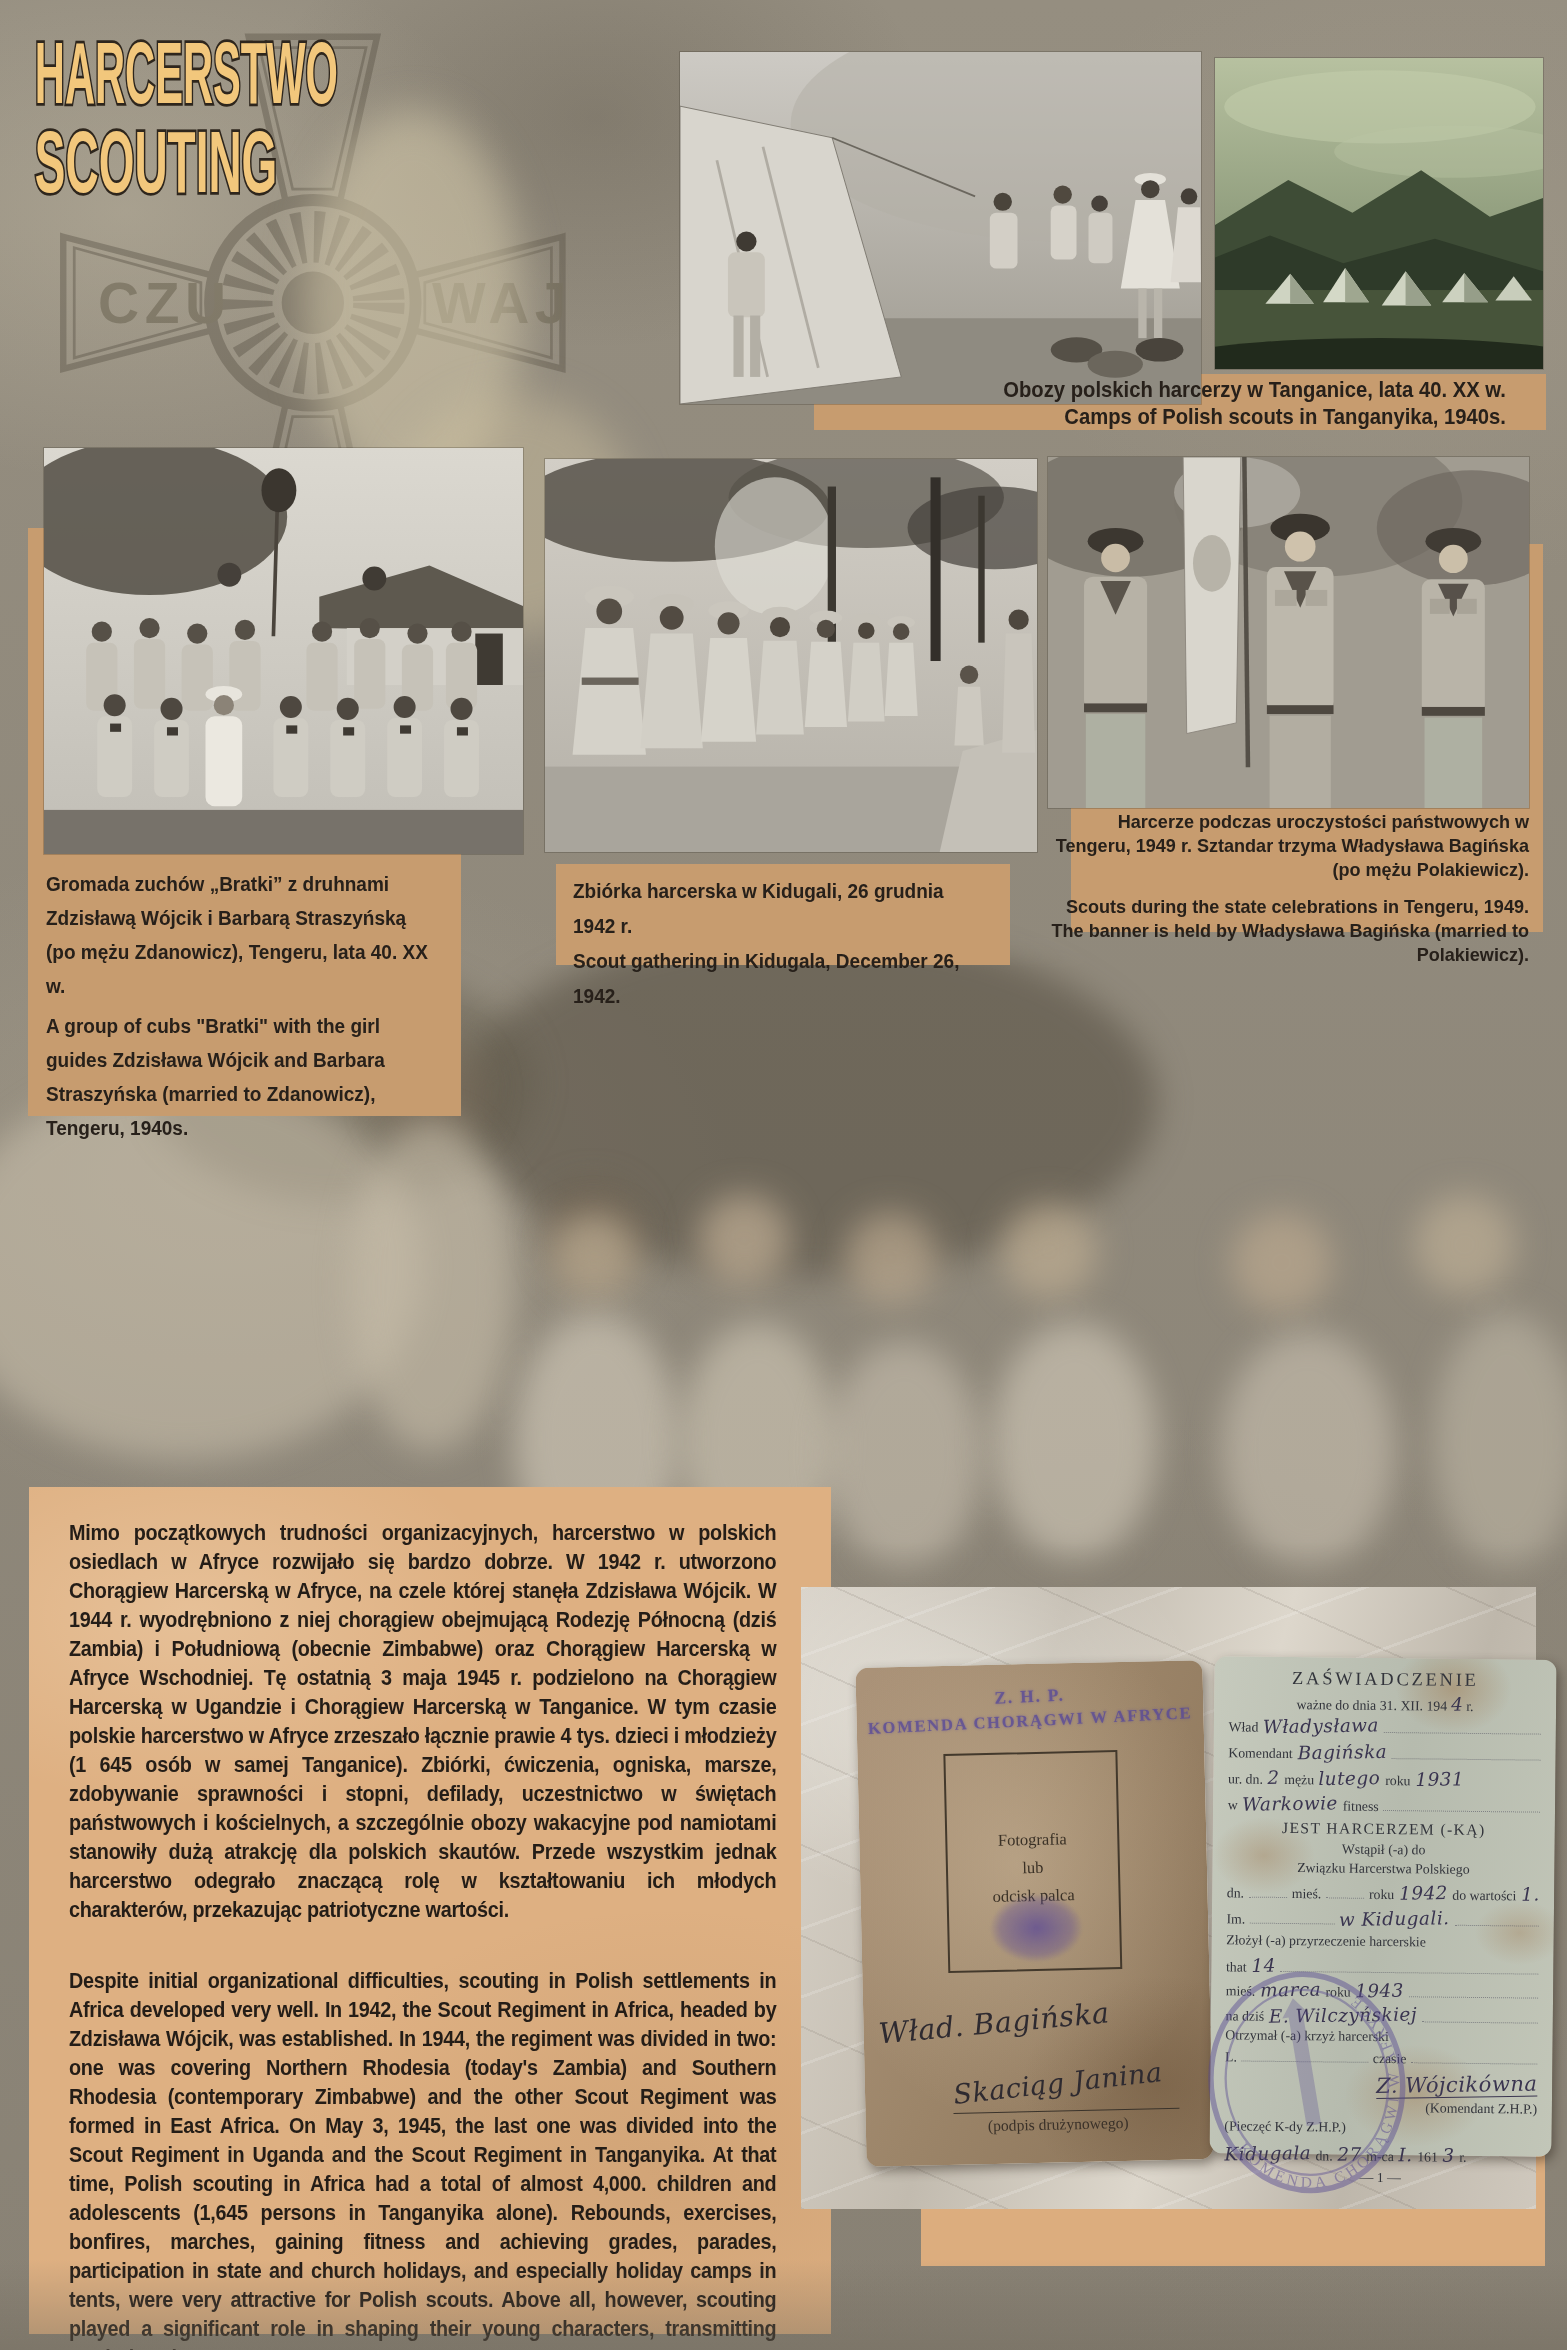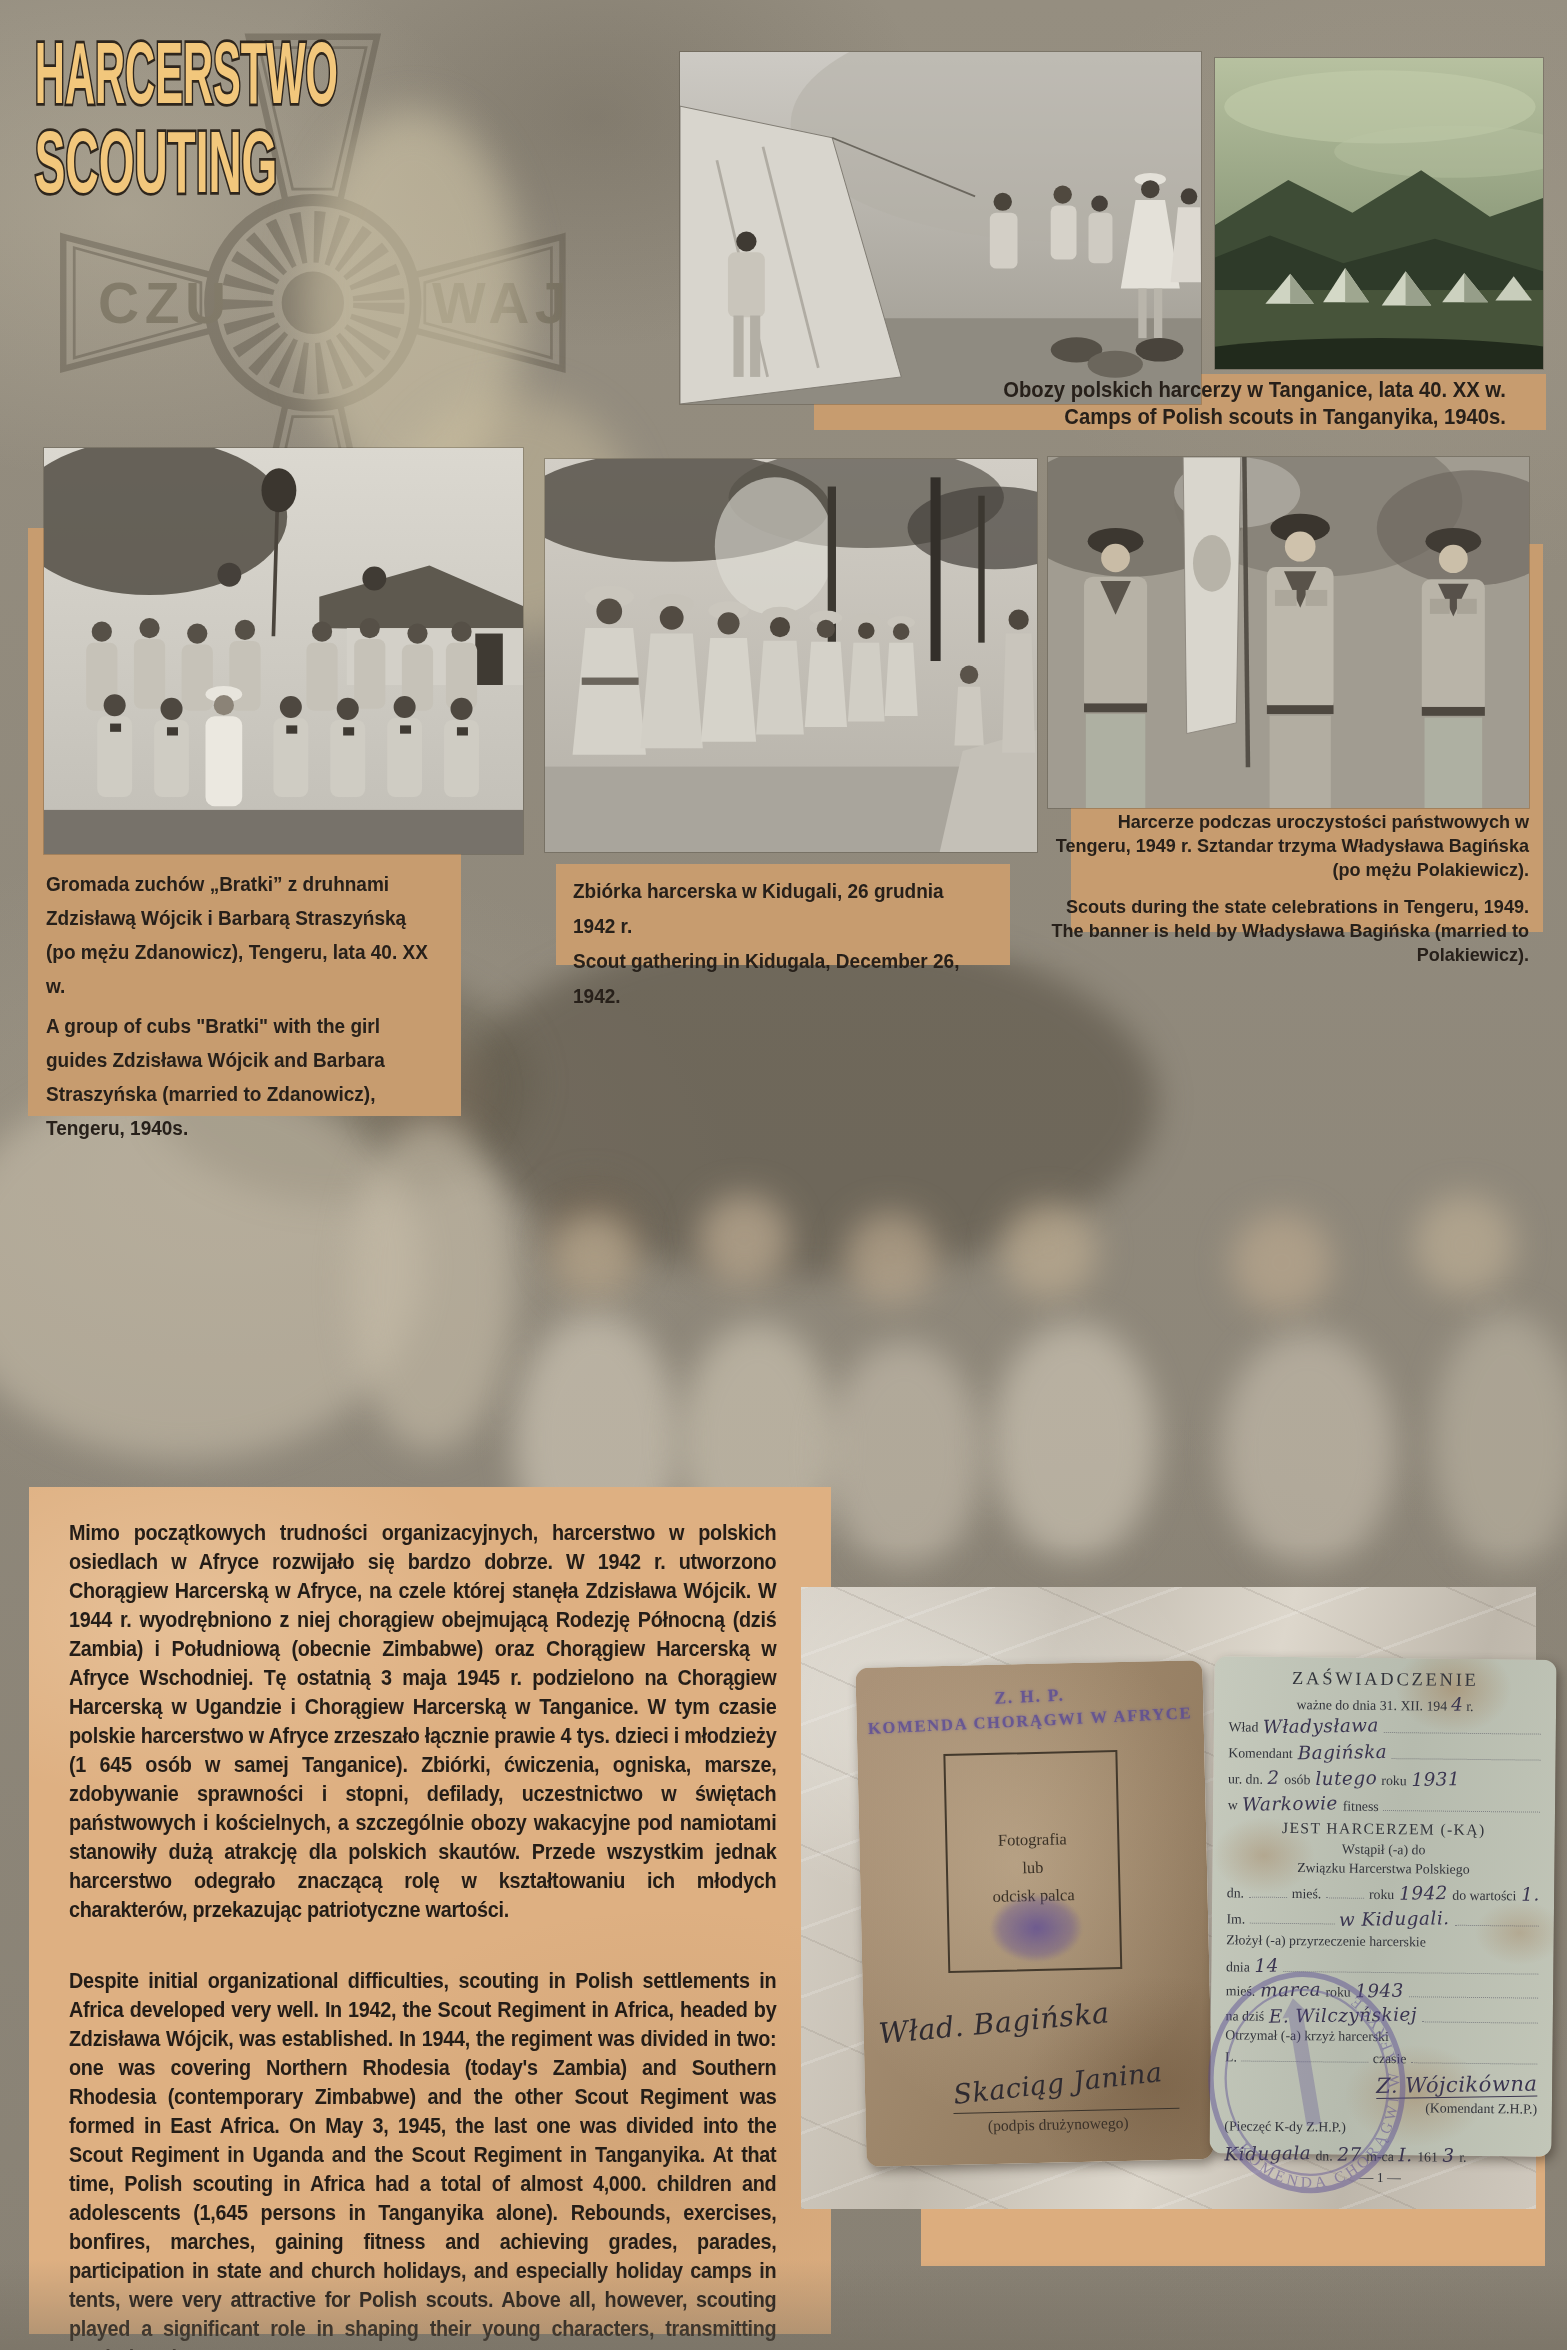--- a/index.html
+++ b/index.html
@@ -431,21 +431,21 @@
           <span class="d"></span>
       </div>
       <div class="row" style="height:26px;">
         <span>Komendant</span>
         <span class="hw">Bagińska</span>
           <span class="d"></span>
       </div>
       <div class="row" style="height:26px;">
         <span>ur. dn.</span>
         <span class="hw">2</span>
-        <span>osób</span>
+        <span>mężu</span>
         <span class="hw">lutego</span>
         <span>roku</span>
         <span class="hw">1931</span>
       </div>
       <div class="row" style="height:26px;">
         <span>w</span>
         <span class="hw">Warkowie</span>
         <span>fitness</span>
           <span class="d"></span>
       </div>
@@ -463,21 +463,21 @@
         <span class="hw">1.</span>
       </div>
       <div class="row" style="height:26px;">
         <span>Im.</span>
           <span class="d"></span>
         <span class="hw">w Kidugali.</span>
           <span class="d"></span>
       </div>
       <div style="height:22px;">Złożył (-a) przyrzeczenie harcerskie</div>
       <div class="row" style="height:24px;">
-        <span>dnia</span>
+        <span>that</span>
         <span class="hw">14</span>
           <span class="d"></span>
       </div>
       <div class="row" style="height:25px;">
         <span>mieś.</span>
         <span class="hw">marca</span>
         <span>roku</span>
         <span class="hw">1943</span>
           <span class="d"></span>
       </div>

